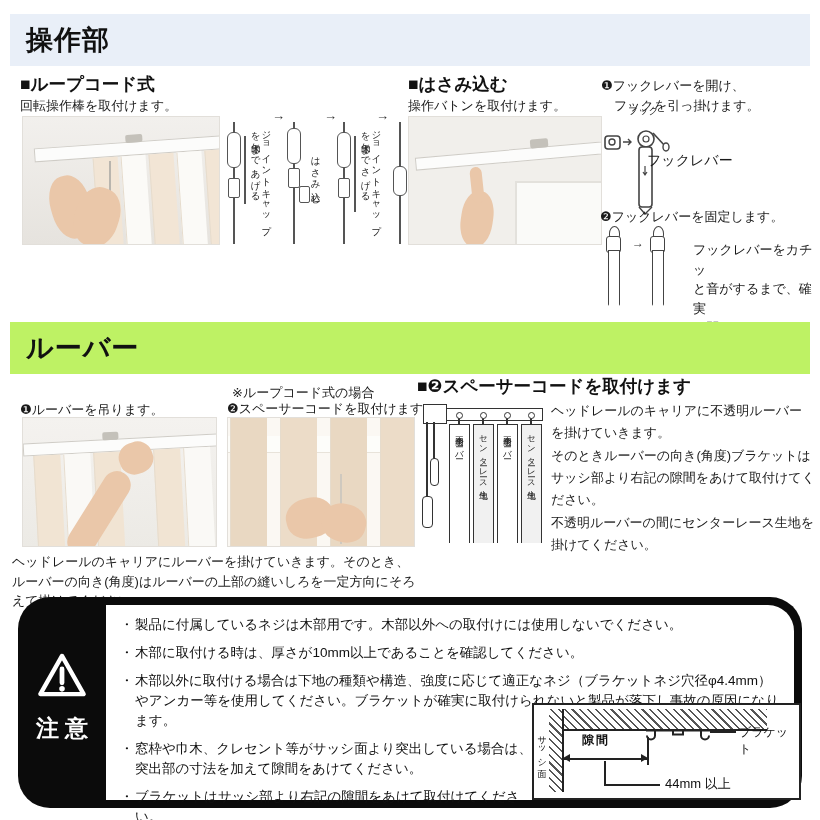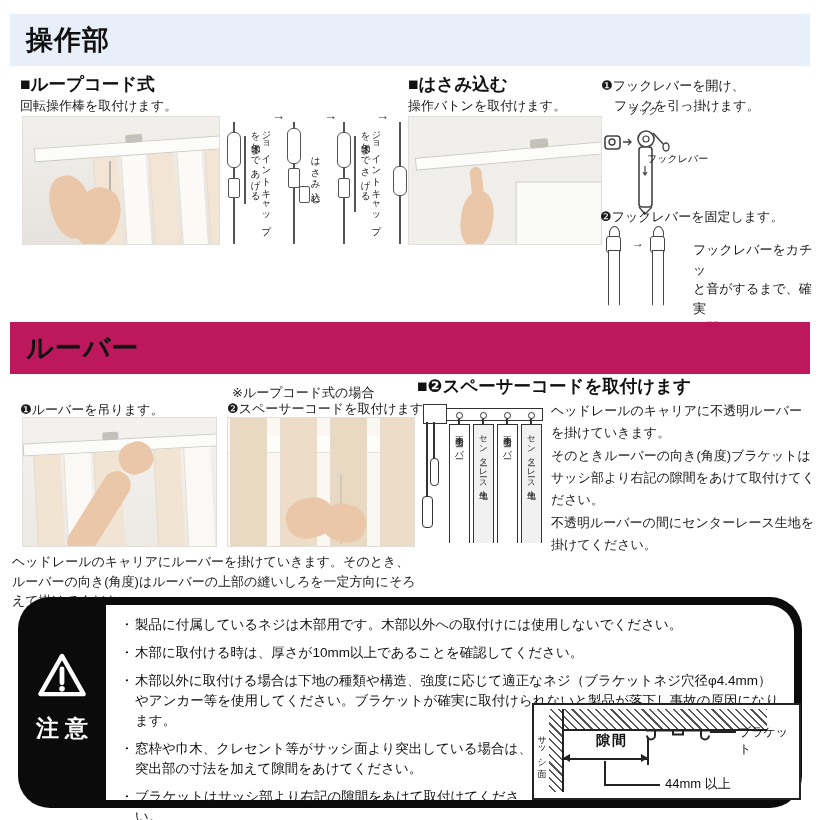--- a/index.html
+++ b/index.html
@@ -142,39 +142,39 @@
       <circle cx="44" cy="23" r="8" fill="#fff" stroke="#444" stroke-width="1.6"></circle>
       <circle cx="44" cy="23" r="3" fill="none" stroke="#444" stroke-width="1.2"></circle>
       <path d="M51 17 L63 30" stroke="#444" stroke-width="1.6"></path>
       <ellipse cx="64" cy="31" rx="3" ry="4" fill="#fff" stroke="#444" stroke-width="1.4"></ellipse>
       <rect x="37" y="31" width="13" height="60" rx="3" fill="#fff" stroke="#444" stroke-width="1.6"></rect>
       <path d="M37 91 l6 7 l7 -7" fill="none" stroke="#444" stroke-width="1.4"></path>
       <path d="M43 50 v8 m-2 -2 l2 3 l2 -3" fill="none" stroke="#444" stroke-width="1.2"></path>
     </svg>
   </div>
   <div class="abs" style="left:628px;top:104px;font-size:10px;">フック</div>
-  <div class="abs" style="left:647px;top:152px;font-size:10px;">フックレバー</div>
+  <div class="abs" style="left:647px;top:152px;font-size:14px;">フックレバー</div>
 
   <div class="txt13" style="left:600px;top:207px;">❷フックレバーを固定します。</div>
   <div class="baton" style="left:606px;top:226px;">
     <div class="b-hook"></div>
     <div class="b-knot"></div>
     <div class="b-body"></div>
   </div>
   <div class="darrow" style="left:632px;top:236px;font-size:12px;">→</div>
   <div class="baton" style="left:650px;top:226px;">
     <div class="b-hook"></div>
     <div class="b-knot"></div>
     <div class="b-body"></div>
   </div>
   <div class="txt13 pre" style="left:693px;top:240px;">フックレバーをカチッ
 と音がするまで、確実
 に閉じます。</div>
 
-  <div class="sec-header" style="top:322px;background:#be185d;">
+  <div class="sec-header" style="top:322px;background:#bef264;">
     <div class="t">ルーバー</div>
   </div>
 
   <div class="txt13" style="left:20px;top:400px;">❶ルーバーを吊ります。</div>
   <div class="txt13" style="left:232px;top:383px;text-align:right;">※ループコード式の場合</div>
   <div class="txt13" style="left:227px;top:399px;">❷スペーサーコードを取付けます。</div>
 
   <div class="photo" style="left:22px;top:417px;width:193px;height:128px;background:linear-gradient(#f4f2ef,#eceae5);">
     <div class="abs" style="left:2px;top:8px;width:210px;height:120px;transform:rotate(-3deg);">
       <div class="rail" style="left:0;top:12px;width:205px;height:11px;"></div>
@@ -273,21 +273,21 @@
 
     <div class="cdiag">
       <div class="hatch" style="left:28px;top:4px;width:205px;height:20px;border-bottom:2px solid #222;"></div>
       <div class="hatch" style="left:15px;top:4px;width:13px;height:83px;border-right:2px solid #222;"></div>
       <div class="cd-text vtext" style="left:1px;top:24px;font-size:9px;">サッシ面</div>
 
       <svg class="abs" style="left:112px;top:24px;" width="64" height="14" viewBox="0 0 64 14">
         <path d="M0 1.5 H64 M9 1.5 v5 a4 4 0 0 1 -8 0 M55 1.5 v5 a4 4 0 0 0 8 0 M27 1.5 v4 h10 v-4" fill="none" stroke="#222" stroke-width="2"></path>
       </svg>
 
-      <div class="cd-text" style="left:48px;top:27px;font-size:14px;font-weight:bold;letter-spacing:2px;margin-left:14px;">隙間</div>
+      <div class="cd-text" style="left:48px;top:27px;font-size:12px;font-weight:bold;letter-spacing:2px;">隙間</div>
       <div class="harrow" style="left:30px;top:53px;width:83px;"></div>
       <div class="vline" style="left:113px;top:32px;width:1.5px;height:28px;"></div>
       <div class="vline" style="left:70px;top:56px;width:1.5px;height:24px;"></div>
       <div class="hline" style="left:70px;top:79px;width:56px;height:1.5px;"></div>
       <div class="cd-text" style="left:131px;top:70px;font-size:13px;">44mm 以上</div>
       <div class="hline" style="left:176px;top:26px;width:26px;height:1.5px;"></div>
       <div class="cd-text" style="left:205px;top:19px;font-size:12px;">ブラケット</div>
     </div>
   </div>
 

